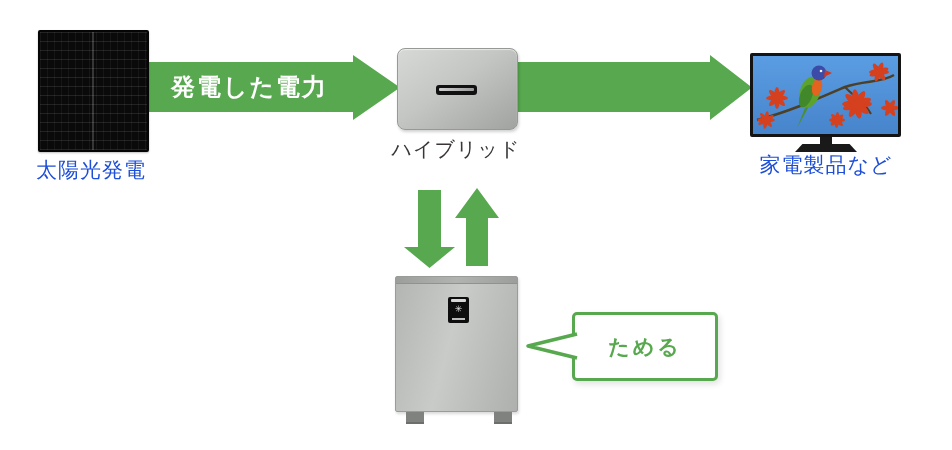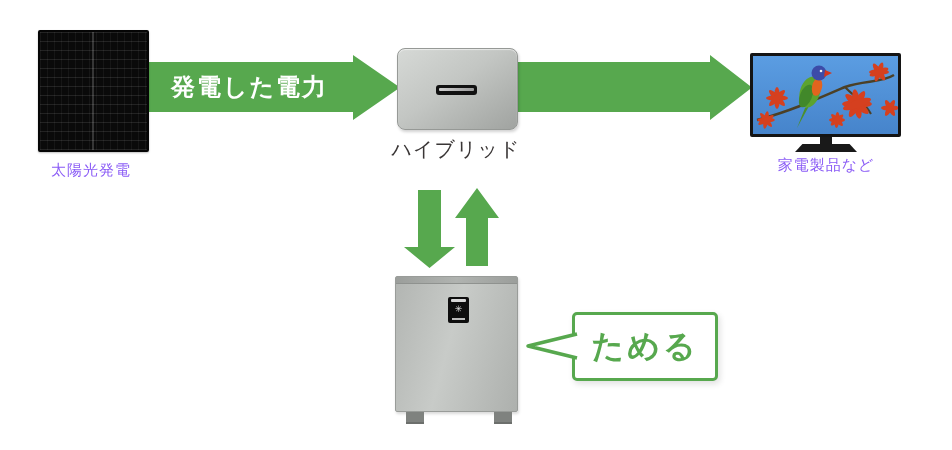--- a/index.html
+++ b/index.html
@@ -16,21 +16,21 @@
     background-image:
       linear-gradient(90deg, transparent 0 49%, rgba(255,255,255,.18) 49% 50.5%, transparent 50.5%),
       repeating-linear-gradient(0deg, rgba(255,255,255,.10) 0 1px, transparent 1px 9px),
       repeating-linear-gradient(90deg, rgba(255,255,255,.05) 0 1px, transparent 1px 7px);
     border:2px solid #050505;border-radius:2px;
     box-shadow:0 1px 2px rgba(0,0,0,.25);
   }
 
   
   .caption{
-    color:#8b5cf6;font-size:15px;line-height:26px;text-align:center;
+    color:#1d4ed8;font-size:21px;line-height:26px;text-align:center;
     letter-spacing:1px;font-weight:500;white-space:nowrap;
   }
   .caption-sm{
     color:#3a3636;font-size:20px;line-height:23px;text-align:center;
     letter-spacing:1px;font-weight:500;white-space:nowrap;
   }
 
   
   .arrow-svg{display:block;}
   .arrow-label{
@@ -97,21 +97,21 @@
   }
 
   
   .bubble{
     left:572px;top:312px;width:146px;height:69px;background:#ffffff;
     border:3.5px solid #57a84e;border-radius:5px;box-sizing:border-box;
     display:flex;align-items:center;justify-content:center;
     box-shadow:2px 3px 6px rgba(0,0,0,.12);
   }
   .bubble-text{
-    color:#57a84e;font-size:32px;font-weight:600;letter-spacing:3px;white-space:nowrap;
+    color:#57a84e;font-size:21px;font-weight:600;letter-spacing:3px;white-space:nowrap;
   }
   .bubble-tail{left:524px;top:331px;z-index:3;}
 </style>
 </head>
 <body>
 
 <div class="stage">
 
   <svg class="abs arrow-svg" style="left:146px;top:54px;" width="254" height="67">
     <polygon points="0,8 207,8 207,1 254,33.5 207,66 207,58 0,58" fill="#57a84e"></polygon>

